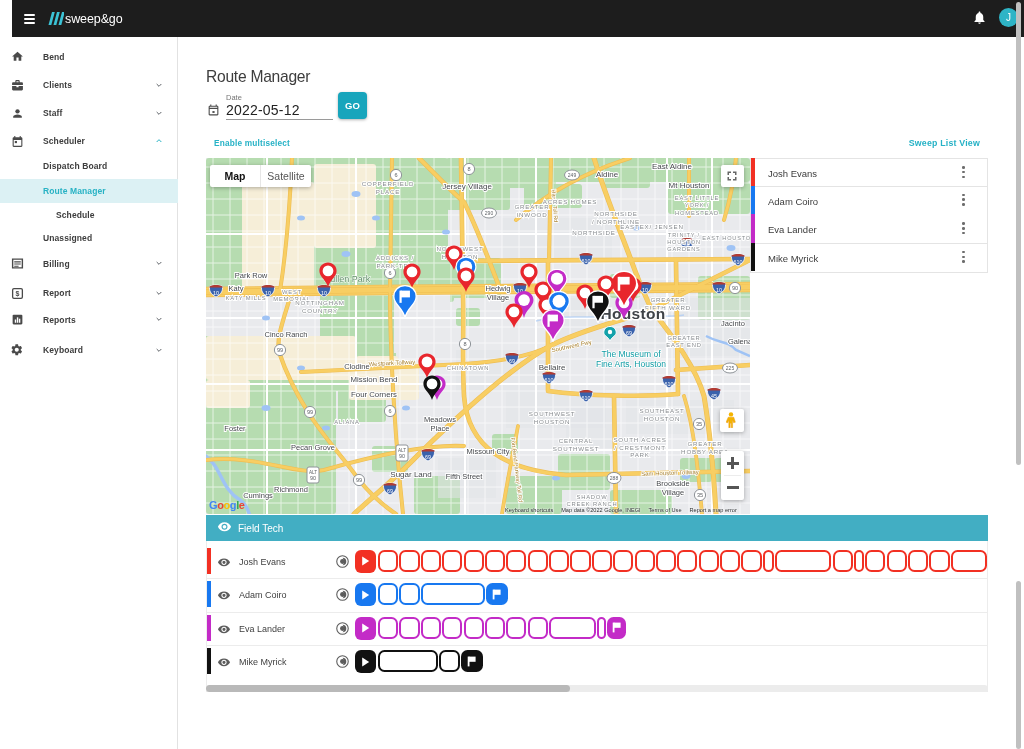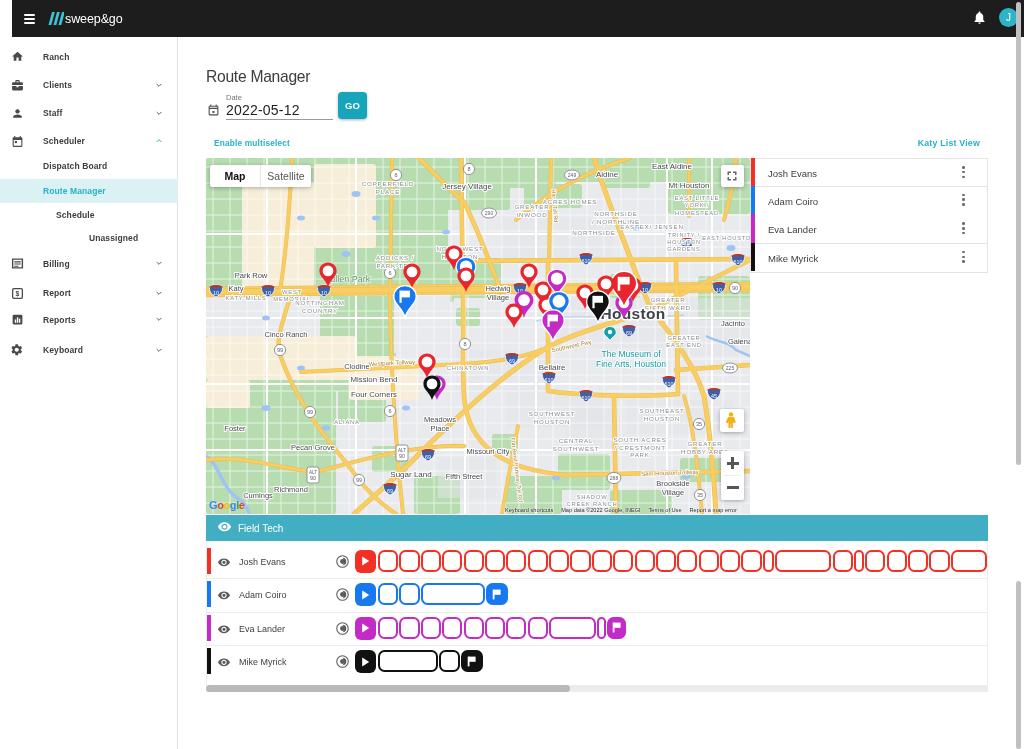--- a/index.html
+++ b/index.html
@@ -66,21 +66,21 @@
 </div>
 
 <div id="side"></div>
 <div id="sideitems">
       <div class="sitem" style="top:44.5px;">
         <span class="sico">
           <svg width="13" height="13" viewBox="0 0 24 24" fill="#4a4a4a">
             <path d="M10 20v-6h4v6h5v-8h3L12 3 2 12h3v8z"></path>
           </svg>
         </span>
-        <span class="slbl" style="color:#3d3d3d">Ranch</span>
+        <span class="slbl" style="color:#3d3d3d">Bend</span>
       </div>
       <div class="sitem" style="top:73px;">
         <span class="sico">
           <svg width="13" height="13" viewBox="0 0 24 24" fill="#4a4a4a">
             <path d="M20 6h-4V4c0-1.1-.9-2-2-2h-4c-1.1 0-2 .9-2 2v2H4c-1.1 0-2 .9-2 2v3h20V8c0-1.1-.9-2-2-2zm-6 0h-4V4h4v2zM2 13v6c0 1.1.9 2 2 2h16c1.1 0 2-.9 2-2v-6h-8v2h-4v-2H2z"></path>
           </svg>
         </span>
         <span class="slbl" style="color:#3d3d3d">Clients</span>
         <svg class="schev" style="top:7.5px" width="10" height="10" viewBox="0 0 24 24" fill="none" stroke="#5f6368" stroke-width="3">
           <path d="M5 9l7 7 7-7"></path>
@@ -112,21 +112,21 @@
       </div>
       <div class="sitem" style="top:154.4px;">
         <span class="slbl" style="color:#3d3d3d">Dispatch Board</span>
       </div>
       <div class="sitem" style="top:179px; background:#dcf1f4;">
         <span class="slbl" style="color:#27b2c4">Route Manager</span>
       </div>
       <div class="sitem" style="top:202.6px;margin-left:13px;">
         <span class="slbl" style="color:#3d3d3d">Schedule</span>
       </div>
-      <div class="sitem" style="top:226px;margin-left:46px;">
+      <div class="sitem" style="top:226px;">
         <span class="slbl" style="color:#3d3d3d">Unassigned</span>
       </div>
       <div class="sitem" style="top:251.60000000000002px;">
         <span class="sico">
           <svg width="13" height="13" viewBox="0 0 24 24" fill="#4a4a4a">
             <path d="M3 4h18v16H3z" fill="none" stroke="#4a4a4a" stroke-width="2.6"></path>
             <path d="M6 8h12v2H6zm0 4h12v2H6zm0 4h8v2H6z"></path>
           </svg>
         </span>
         <span class="slbl" style="color:#3d3d3d">Billing</span>
@@ -180,21 +180,21 @@
         <path d="M19 4h-1V2h-2v2H8V2H6v2H5c-1.11 0-2 .9-2 2v14c0 1.1.89 2 2 2h14c1.1 0 2-.9 2-2V6c0-1.1-.9-2-2-2zm0 16H5V10h14v10zm0-12H5V6h14v2z"></path>
         <rect x="10" y="14" width="4" height="3.4"></rect>
       </svg>
   <div class="abs" style="left:20px;top:4.5px;font-size:7.5px;color:#757575">Date</div>
   <div class="abs" style="left:20px;top:14px;font-size:14px;color:#222;letter-spacing:.2px">2022-05-12</div>
   <div class="abs" style="left:20px;top:30.5px;width:107px;height:1px;background:#9a9a9a"></div>
   <div class="abs" style="left:132px;top:4px;width:29px;height:27px;background:#17a5bc;border-radius:4px;color:#fff;font-size:9.5px;font-weight:bold;display:flex;align-items:center;justify-content:center;box-shadow:0 1px 3px rgba(0,0,0,.3)">GO</div>
 </div>
 
 <div class="abs teal" style="left:214px;top:138px;font-size:8.8px;font-weight:bold;letter-spacing:.2px;transform:scaleX(.94);transform-origin:left">Enable multiselect</div>
-<div class="abs teal" style="right:44px;top:137.5px;font-size:8.8px;font-weight:bold;letter-spacing:.2px;position:absolute">Katy List View</div>
+<div class="abs teal" style="right:44px;top:137.5px;font-size:8.8px;font-weight:bold;letter-spacing:.2px;position:absolute">Sweep List View</div>
 
 <div id="mapwrap" class="abs" style="left:206px;top:158px;width:544px;height:356px;background:#e9eaed;overflow:hidden">
 <svg id="mapsvg" width="544" height="356" viewBox="0 0 544 356">
         <rect width="544" height="356" fill="#e9eaed"></rect>
         <rect x="0" y="0" width="132" height="142" rx="3" fill="#b6dcb0"></rect>
         <rect x="106" y="0" width="136" height="142" rx="3" fill="#b6dcb0"></rect>
         <rect x="0" y="142" width="130" height="214" rx="3" fill="#b6dcb0"></rect>
         <rect x="114" y="135" width="76" height="98" rx="3" fill="#b6dcb0"></rect>
         <rect x="241" y="100" width="54" height="40" rx="3" fill="#b6dcb0"></rect>
         <rect x="214" y="118" width="34" height="26" rx="3" fill="#b6dcb0"></rect>

